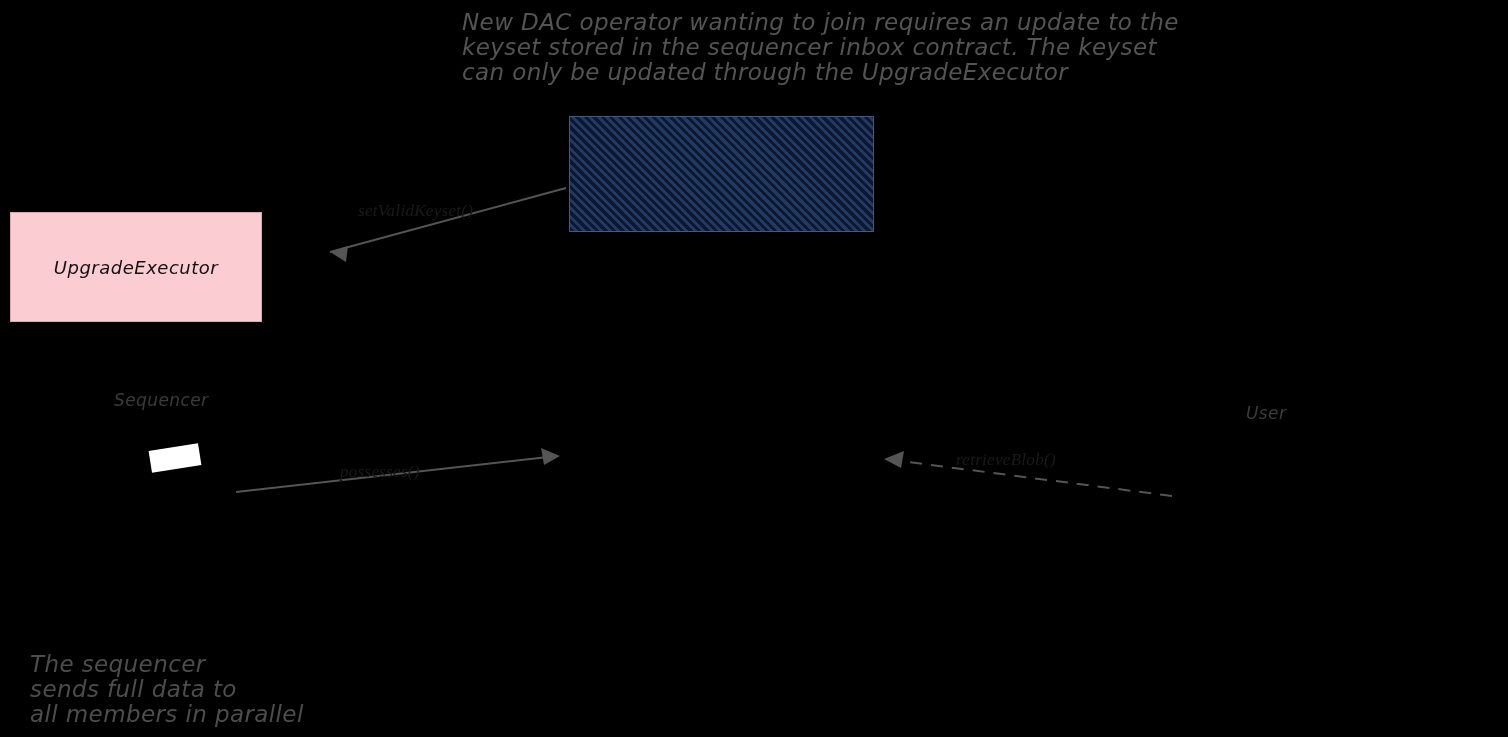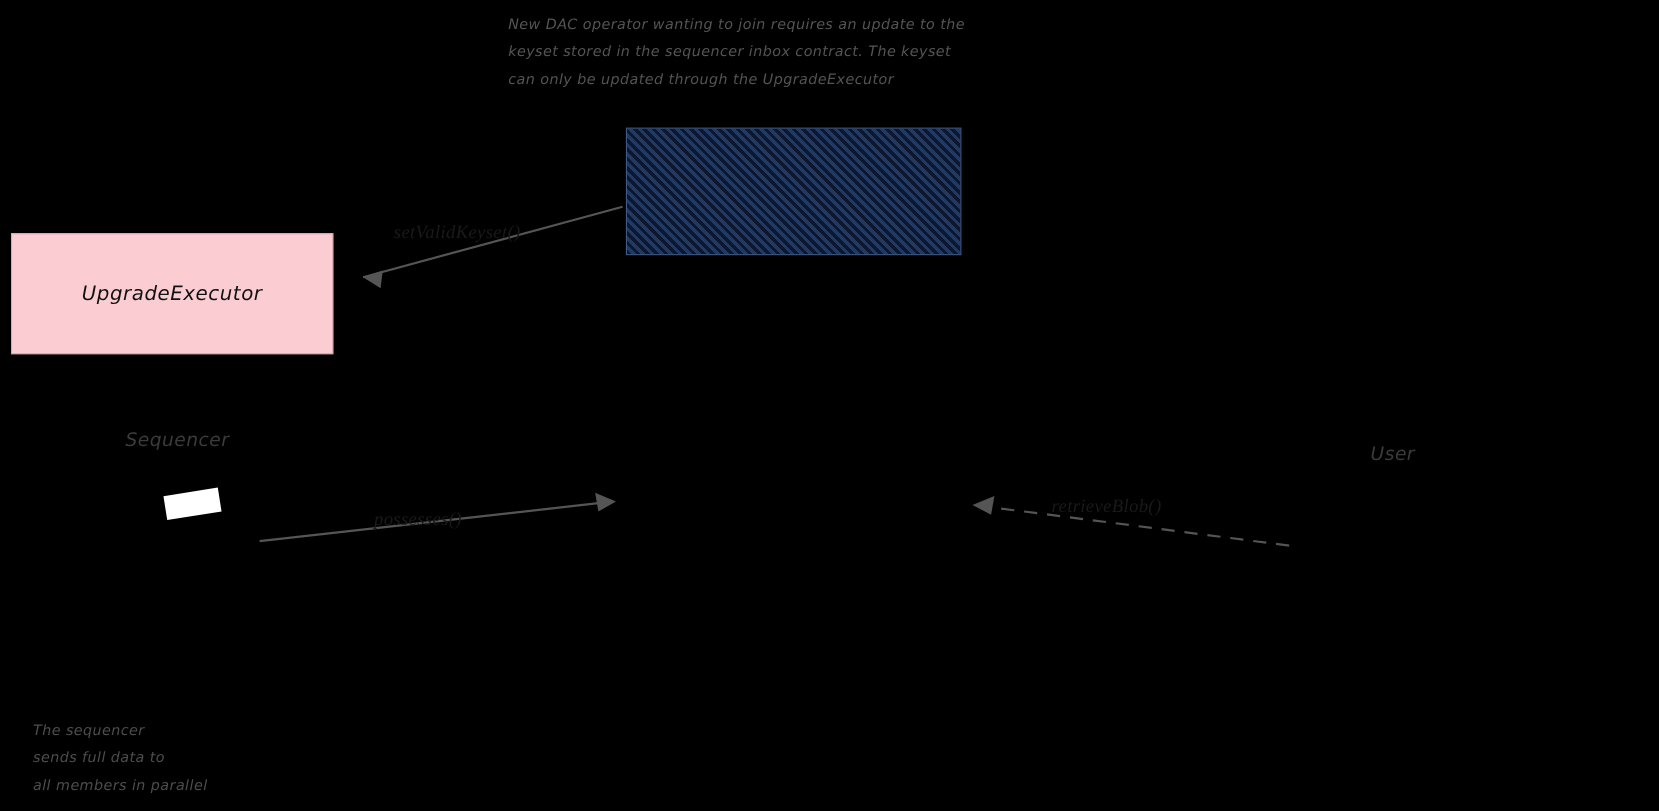--- a/index.html
+++ b/index.html
@@ -11,21 +11,21 @@
     position: relative;
     width: 1508px;
     height: 737px;
     background: #000000;
     overflow: hidden;
     font-family: "DejaVu Sans", sans-serif;
   }
   .note {
     position: absolute;
     color: #4a4a4a;
-    font-size: 13px;
+    font-size: 23px;
     line-height: 25px;
     font-style: italic;
     white-space: pre;
     letter-spacing: 0.4px;
   }
   .note-top {
     left: 462px;
     top: 10px;
     color: #545454;
   }
@@ -45,21 +45,21 @@
     display: flex;
     align-items: center;
     justify-content: center;
     text-align: center;
     font-style: italic;
     letter-spacing: 0.5px;
   }
   .box-upgrade {
     left: 10px;
     top: 212px;
-    width: 293px;
+    width: 252px;
     height: 110px;
     background: #fbcdd2;
     border: 1px solid #d9a8ad;
     color: #111111;
     font-size: 18px;
   }
   .box-dac {
     left: 563px;
     top: 430px;
     width: 303px;

